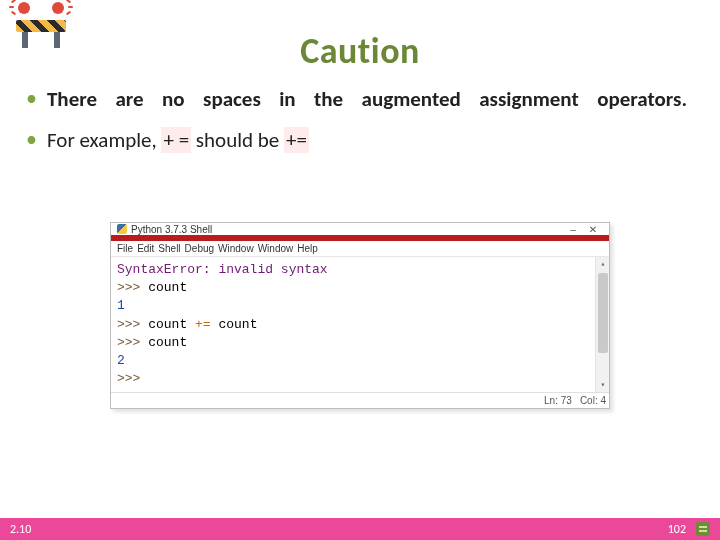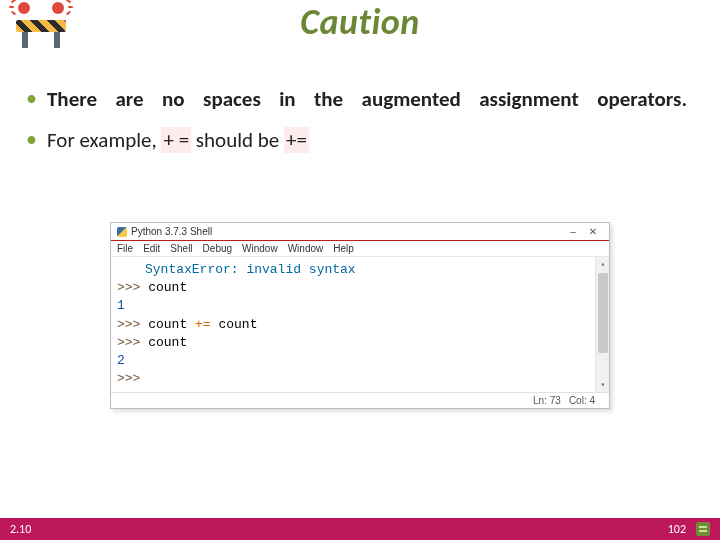--- a/index.html
+++ b/index.html
@@ -9,59 +9,59 @@
 
   .icon-wrap { position: absolute; top: 6px; left: 16px; width: 50px; height: 46px; }
   .barrier-bar { position: absolute; top: 14px; left: 0; width: 50px; height: 12px;
     background: repeating-linear-gradient(45deg,#f5b945 0 6px,#2b2b2b 6px 12px); border-radius: 2px; }
   .barrier-legL, .barrier-legR { position: absolute; top: 26px; width: 6px; height: 16px; background: #5c6773; }
   .barrier-legL { left: 6px; } .barrier-legR { right: 6px; }
   .light { position: absolute; top: -4px; width: 12px; height: 12px; background: #e04a3a; border-radius: 50%; }
   .lightL { left: 2px; } .lightR { right: 2px; }
   .ray { position: absolute; width: 5px; height: 2px; background: #e04a3a; border-radius: 1px; }
 
-  .title { position: absolute; top: 0; left: 0; width: 720px; text-align: center;
-    font-size: 36px; color: #6b8837; letter-spacing: .5px; font-style: italic; }
+  .title { position: absolute; top: 29px; left: 0; width: 720px; text-align: center;
+    font-size: 36px; color: #6b8837; letter-spacing: .5px; }
 
   .bullets { position: absolute; top: 86px; left: 26px; width: 670px; }
   .bullet { display: flex; align-items: flex-start; margin-bottom: 14px; font-size: 21px; color: #222; }
   .dot { color: #83a33d; font-size: 22px; line-height: 26px; margin-right: 10px; }
   .bt1 { text-align: justify; text-align-last: justify; width: 640px; line-height: 1.28; font-weight: bold; }
   .bt1 span + span::before { content: ""; }
   .bt2 { line-height: 1.3; text-align: right; }
   .hl { background: #fdeceb; padding: 0 2px; }
 
   .shell { position: absolute; top: 222px; left: 110px; width: 500px; border: 1px solid #bdbdbd;
     box-shadow: 3px 3px 4px rgba(0,0,0,.12); background: #fff; font-family: Consolas, "Courier New", monospace; }
   .titlebar { height: 18px; display: flex; align-items: center; font-size: 10px; color: #333;
-    border-bottom: 1px solid #b91c1c; padding: 0 6px; font-family: "Segoe UI", sans-serif; }
+    border-bottom: 6px solid #b91c1c; padding: 0 6px; font-family: "Segoe UI", sans-serif; }
   .py-ico { width: 10px; height: 10px; margin-right: 4px; display: inline-block;
     background: linear-gradient(135deg,#3a6ea5 50%,#f7c846 50%); border-radius: 2px; }
   .tb-spacer { flex: 1; }
   .tb-btn { width: 20px; text-align: center; font-size: 10px; color: #555; }
-  .menubar { height: 16px; display: flex; gap: 10px; padding: 0 6px; font-size: 10px; color: #333;
+  .menubar { height: 16px; display: flex; gap: 4px; padding: 0 6px; font-size: 10px; color: #333;
     border-bottom: 1px solid #e6e6e6; font-family: "Segoe UI", sans-serif; align-items: center; }
   .code-area { position: relative; padding: 4px 6px 4px 6px; font-size: 13px; line-height: 1.4; }
   .scroll-track { position: absolute; right: 0; top: 0; bottom: 0; width: 14px; background: #f1f1f1;
     border-left: 1px solid #e3e3e3; }
   .scroll-btn { position: absolute; left: 0; width: 14px; height: 14px; font-size: 8px; text-align: center;
     line-height: 14px; color: #666; }
   .scroll-up { top: 0; } .scroll-down { bottom: 0; }
   .scroll-thumb { position: absolute; left: 2px; top: 16px; width: 10px; height: 80px; background: #c9c9c9; border-radius: 2px; }
   .code-line { white-space: pre; }
   .p-prompt { color: #7a5a3a; }
   .p-black { color: #000; }
   .p-orange { color: #cc6a00; }
-  .p-err { color: #0369a1; margin-left: 28px; }
+  .p-err { color: #701a75; }
   .p-blue { color: #1a4aa8; }
   .statusbar { height: 16px; border-top: 1px solid #e0e0e0; font-size: 10px; color: #555;
-    display: flex; justify-content: flex-end; align-items: center; padding-right: 14px; gap: 8px;
+    display: flex; justify-content: flex-end; align-items: center; padding-right: 3px; gap: 8px;
     font-family: "Segoe UI", sans-serif; }
 
-  .footer { position: absolute; left: 0; bottom: 0; width: 720px; height: 22px; background: #be185d;
+  .footer { position: absolute; left: 0; bottom: 0; width: 720px; height: 22px; background: #ec4899;
     color: #fff; font-size: 12px; display: flex; align-items: center; padding: 0 10px; }
   .footer .spacer { flex: 1; }
   .footer-btn { width: 14px; height: 14px; margin-left: 10px; background: #6f8c36; border-radius: 2px; position: relative; }
   .footer-btn::before, .footer-btn::after { content: ""; position: absolute; background: #cde0a4; }
   .footer-btn::before { left: 3px; right: 3px; top: 4px; height: 2px; }
   .footer-btn::after  { left: 3px; right: 3px; bottom: 4px; height: 2px; }
 </style>
 </head>
 <body>
 

